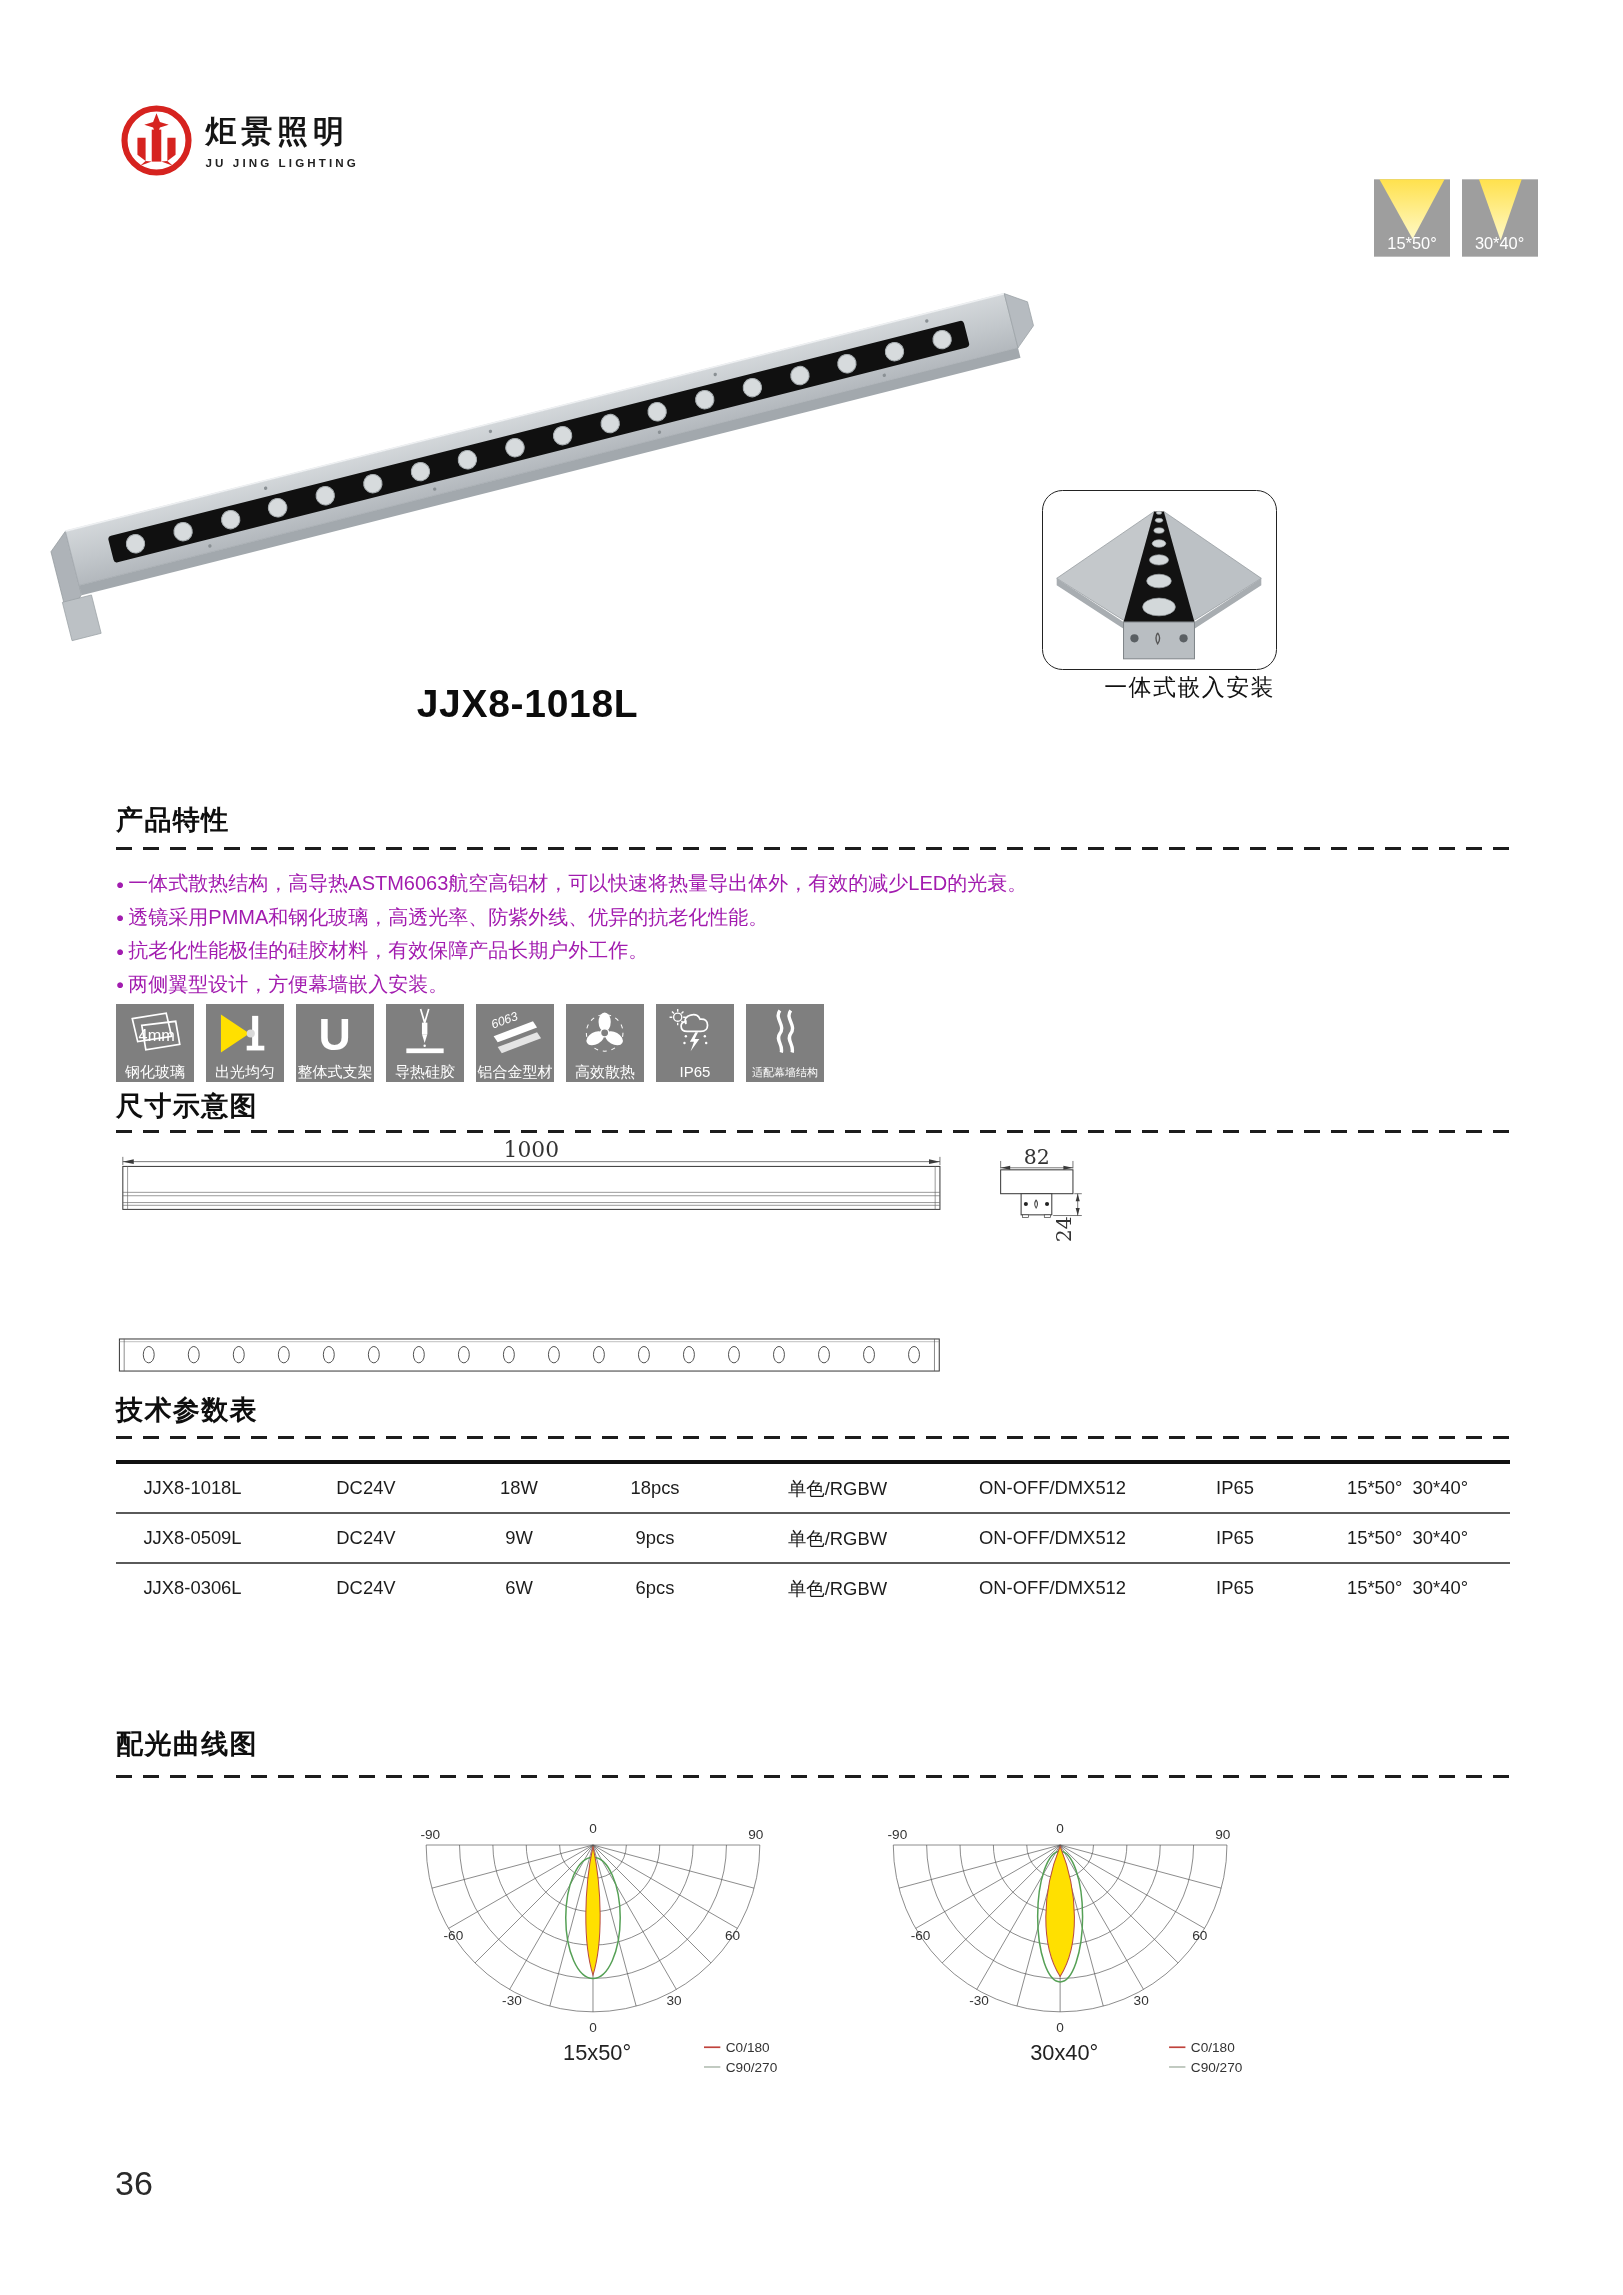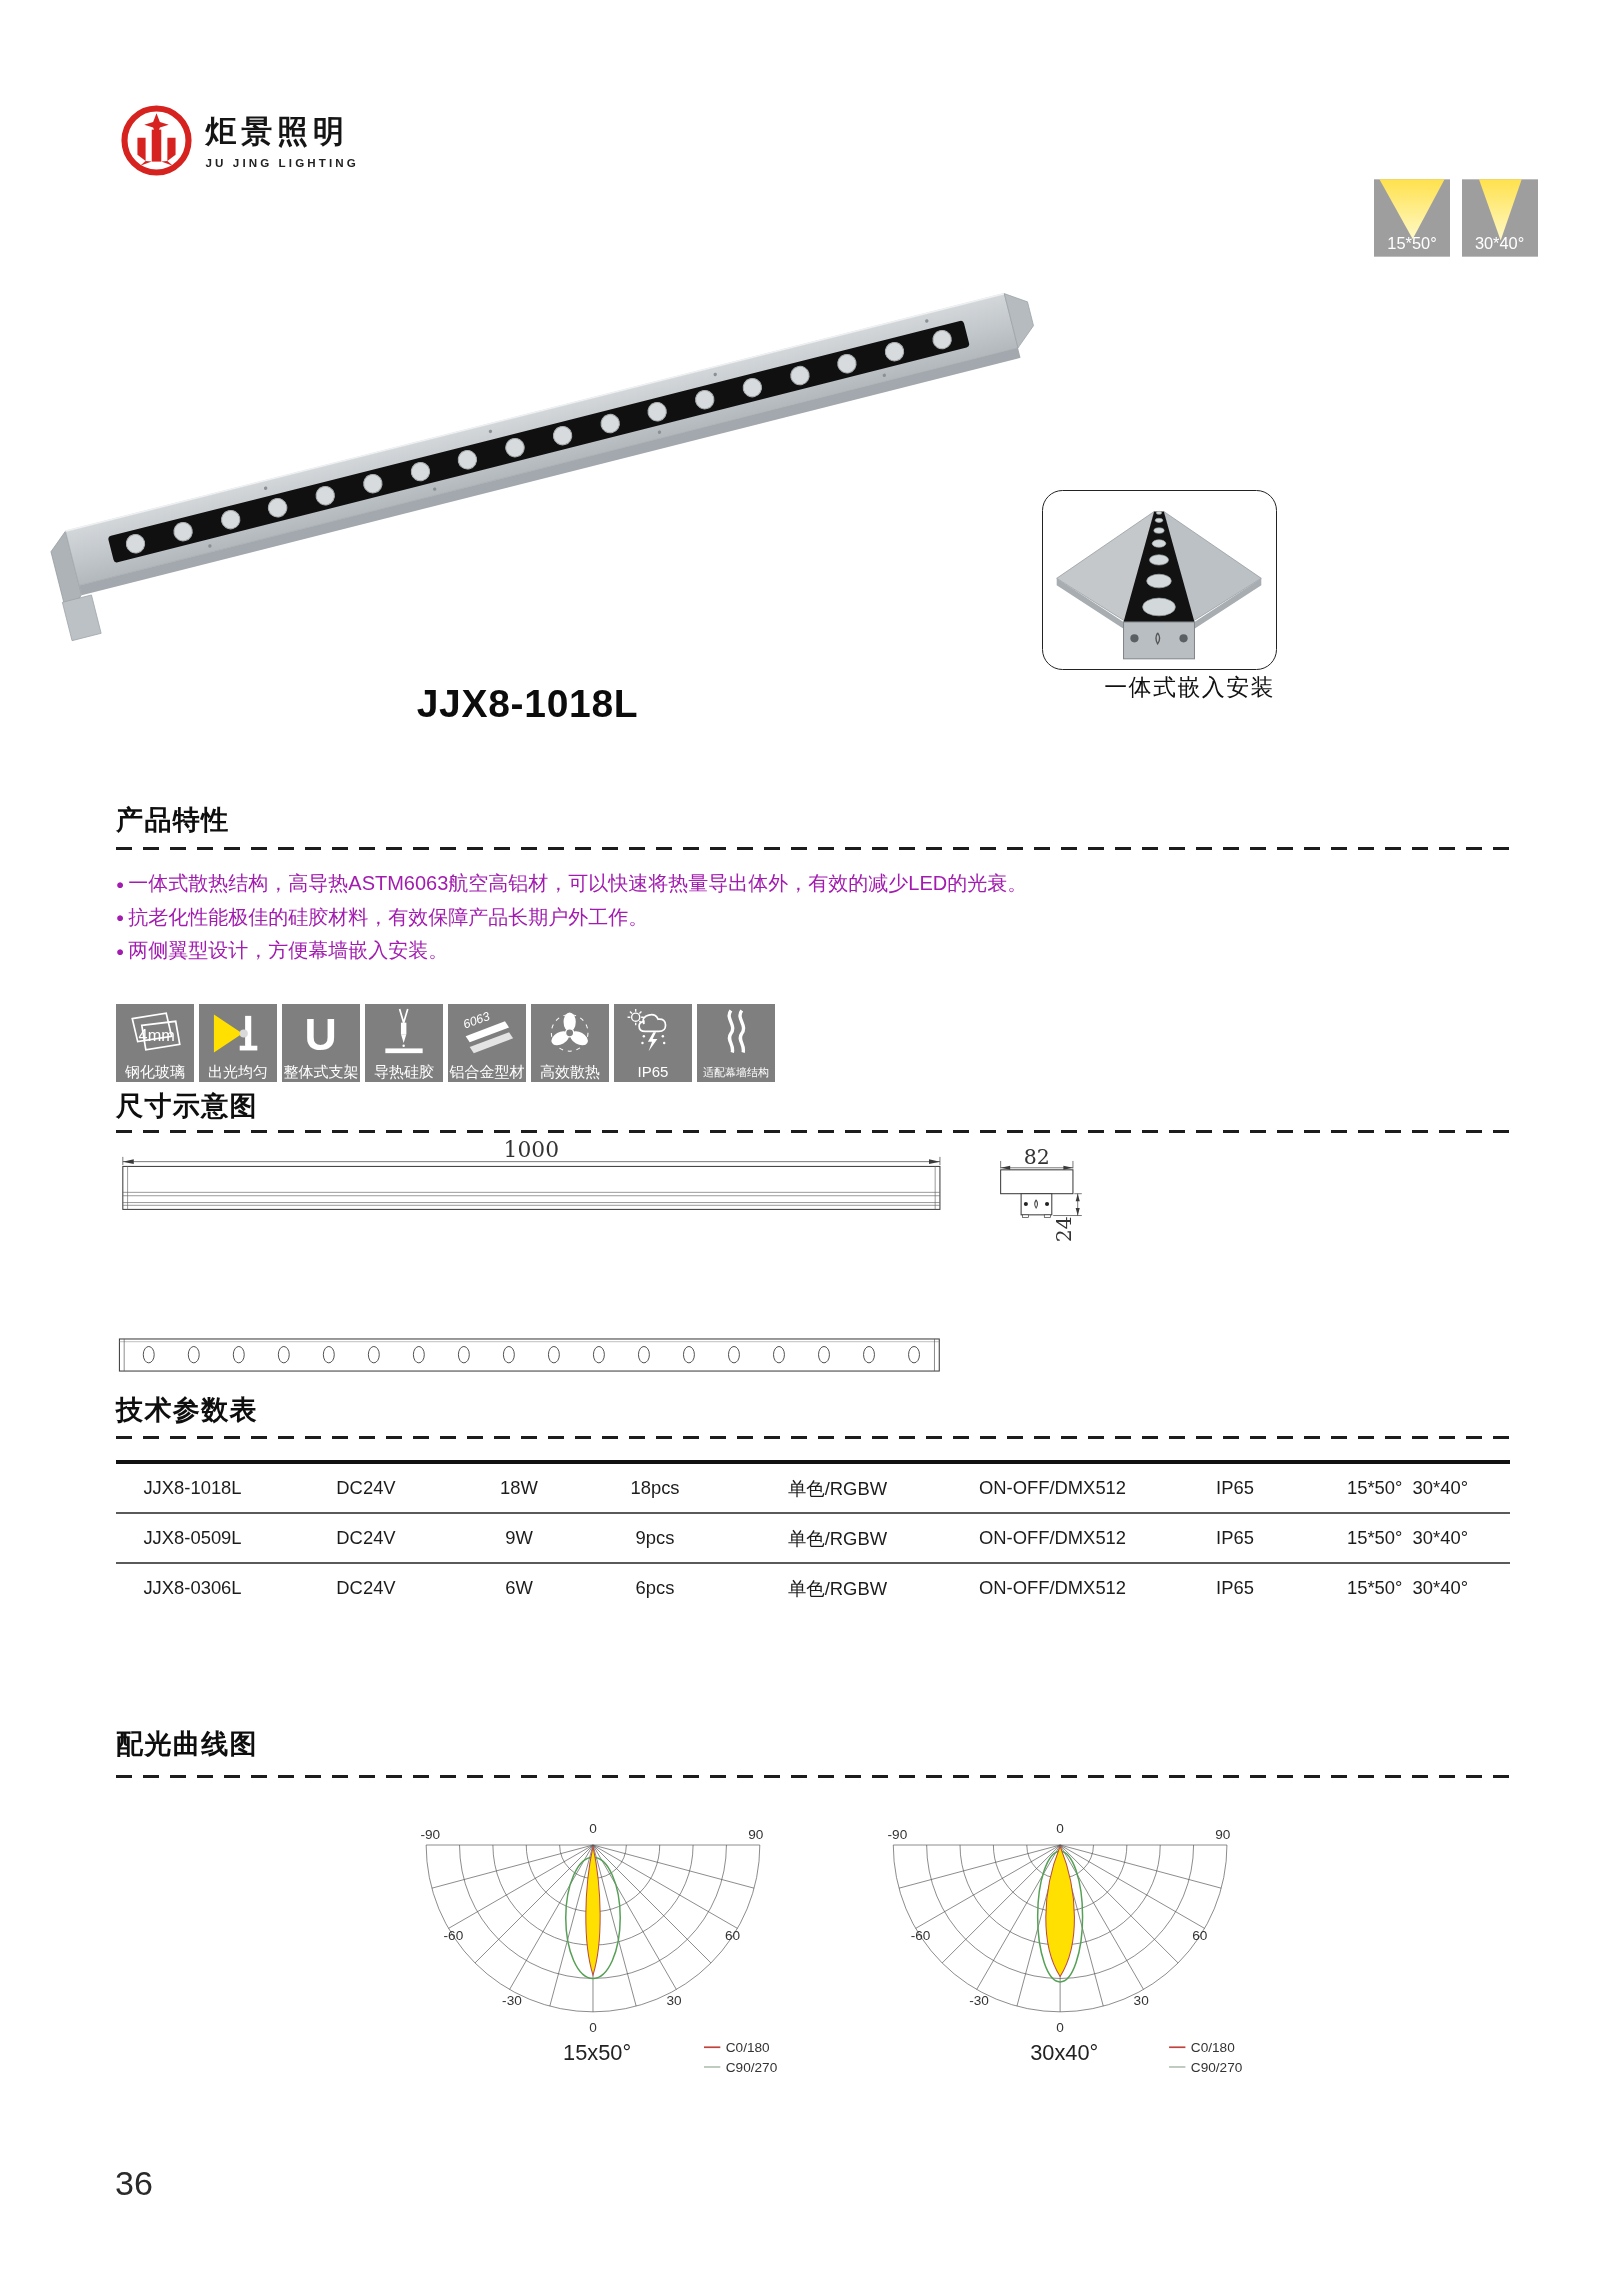--- a/index.html
+++ b/index.html
@@ -3,21 +3,21 @@
 <meta charset="utf-8">
 <style>
   html,body{margin:0;padding:0;background:#ffffff;}
   #page{position:relative;width:1623px;height:2295px;background:#fff;overflow:hidden;
         font-family:"Liberation Sans","DejaVu Sans",sans-serif;color:#111;border-radius:9px;}
   .abs{position:absolute;}
   .sec-title{font-size:27px;font-weight:bold;color:#0e0e0e;letter-spacing:1.4px;}
   .dashline{height:2.7px;background:repeating-linear-gradient(90deg,#1c1c1c 0 16.4px,transparent 16.4px 27px);}
   .bullet{font-size:20px;color:#a21caf;line-height:33px;white-space:nowrap;}
   .bullet::before{content:"●";font-size:13.6px;margin-right:4.1px;vertical-align:1.4px;}
-  .tilerow{display:flex;gap:5px;}
+  .tilerow{display:flex;gap:12px;}
   .tile{width:78px;height:78px;background:#7f7f7f;display:flex;flex-direction:column;align-items:center;justify-content:flex-end;}
   .tile svg{display:block;}
   .tile .tlabel{color:#fff;font-size:15px;line-height:20.5px;height:20.5px;white-space:nowrap;}
   .tile .tlabel.small{font-size:11px;}
   .badge{width:76px;height:78px;position:relative;}
   .badge .blabel{position:absolute;left:0;right:0;bottom:4.1px;text-align:center;color:#fff;font-size:16.4px;}
   
   .spec{width:1394px;border-top:4.1px solid #111;}
   .spec .hrow{display:grid;grid-template-columns:153px 194px 112px 160px 205px 225px 140px 205px;
               background:#8a8a8a;height:48px;align-items:center;}
@@ -150,20 +150,21 @@
   </div>
   <div class="abs cap" style="left:1042px;top:672px;width:233px;">一体式嵌入安装</div>
 
   <div class="abs" style="left:391px;top:682px;width:273px;text-align:center;font-size:39px;font-weight:bold;letter-spacing:0.7px;color:#0c0c0c;">JJX8-1018L</div>
 
   <div class="abs sec-title" style="left:116px;top:802px;">产品特性</div>
   <div class="abs dashline" style="left:116px;top:847px;width:1394px;"></div>
 
   <div class="abs" style="left:116px;top:867px;">
     <div class="bullet">一体式散热结构，高导热ASTM6063航空高铝材，可以快速将热量导出体外，有效的减少LED的光衰。</div>
+    <div class="bullet">透镜采用PMMA和钢化玻璃，高透光率、防紫外线、优异的抗老化性能。</div>
     <div class="bullet">抗老化性能极佳的硅胶材料，有效保障产品长期户外工作。</div>
     <div class="bullet">两侧翼型设计，方便幕墙嵌入安装。</div>
   </div>
 
   <div class="abs tilerow" style="left:116px;top:1004px;">
     <div class="tile">
       <svg width="78" height="57" viewBox="0 0 115 84">
         <g fill="none" stroke="#fff" stroke-width="2.5">
           <polygon points="24,20 74,12 82,46 32,54"></polygon>
           <polygon points="38,30 88,24 94,58 44,66"></polygon>

